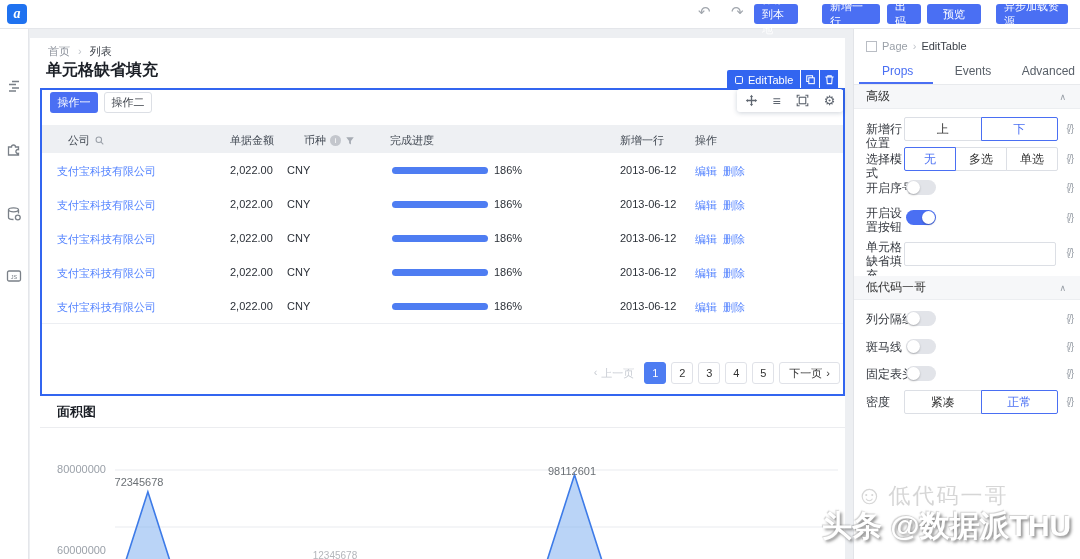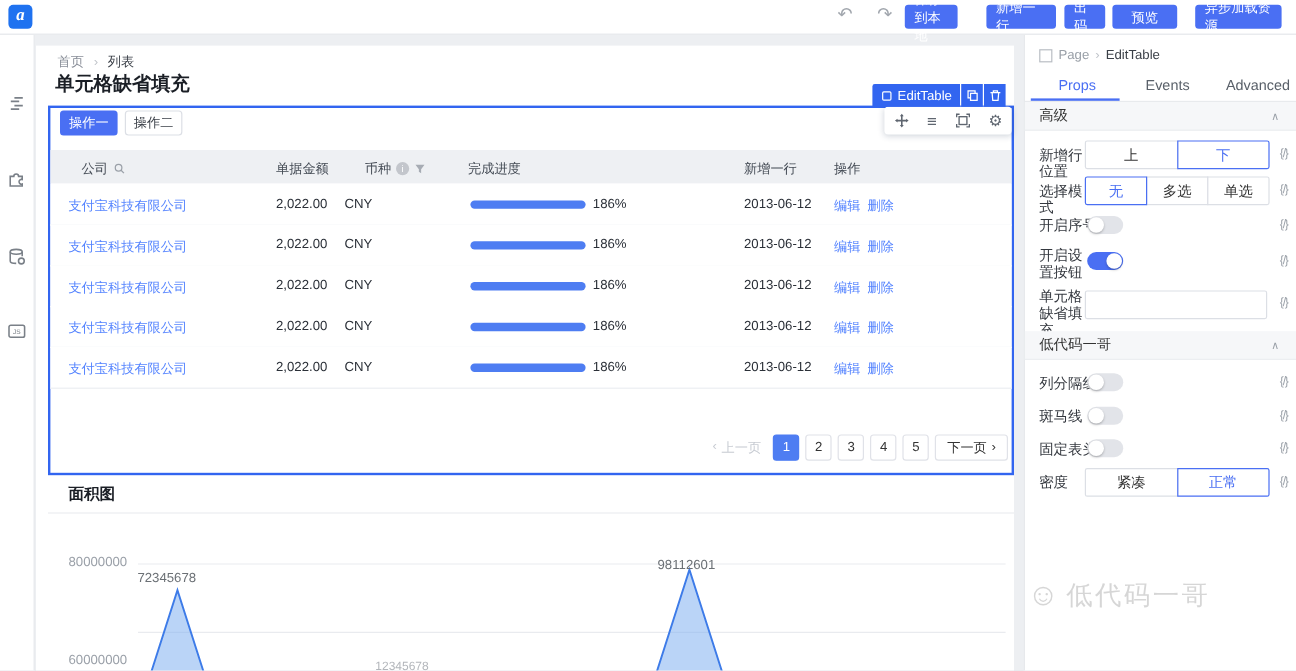--- a/index.html
+++ b/index.html
@@ -361,14 +361,15 @@
       <span class="segc">紧凑</span>
       <span class="segc sel">正常</span>
     </div>
     <span class="bindic" style="top:368px">{/}</span>
   </div>
 
   <div class="wm1">
     <span class="face">☺</span>
     <span>低代码一哥</span>
   </div>
+  <div class="wm2">头条 @数据派THU</div>
 
 </div>
 
 </body></html>

